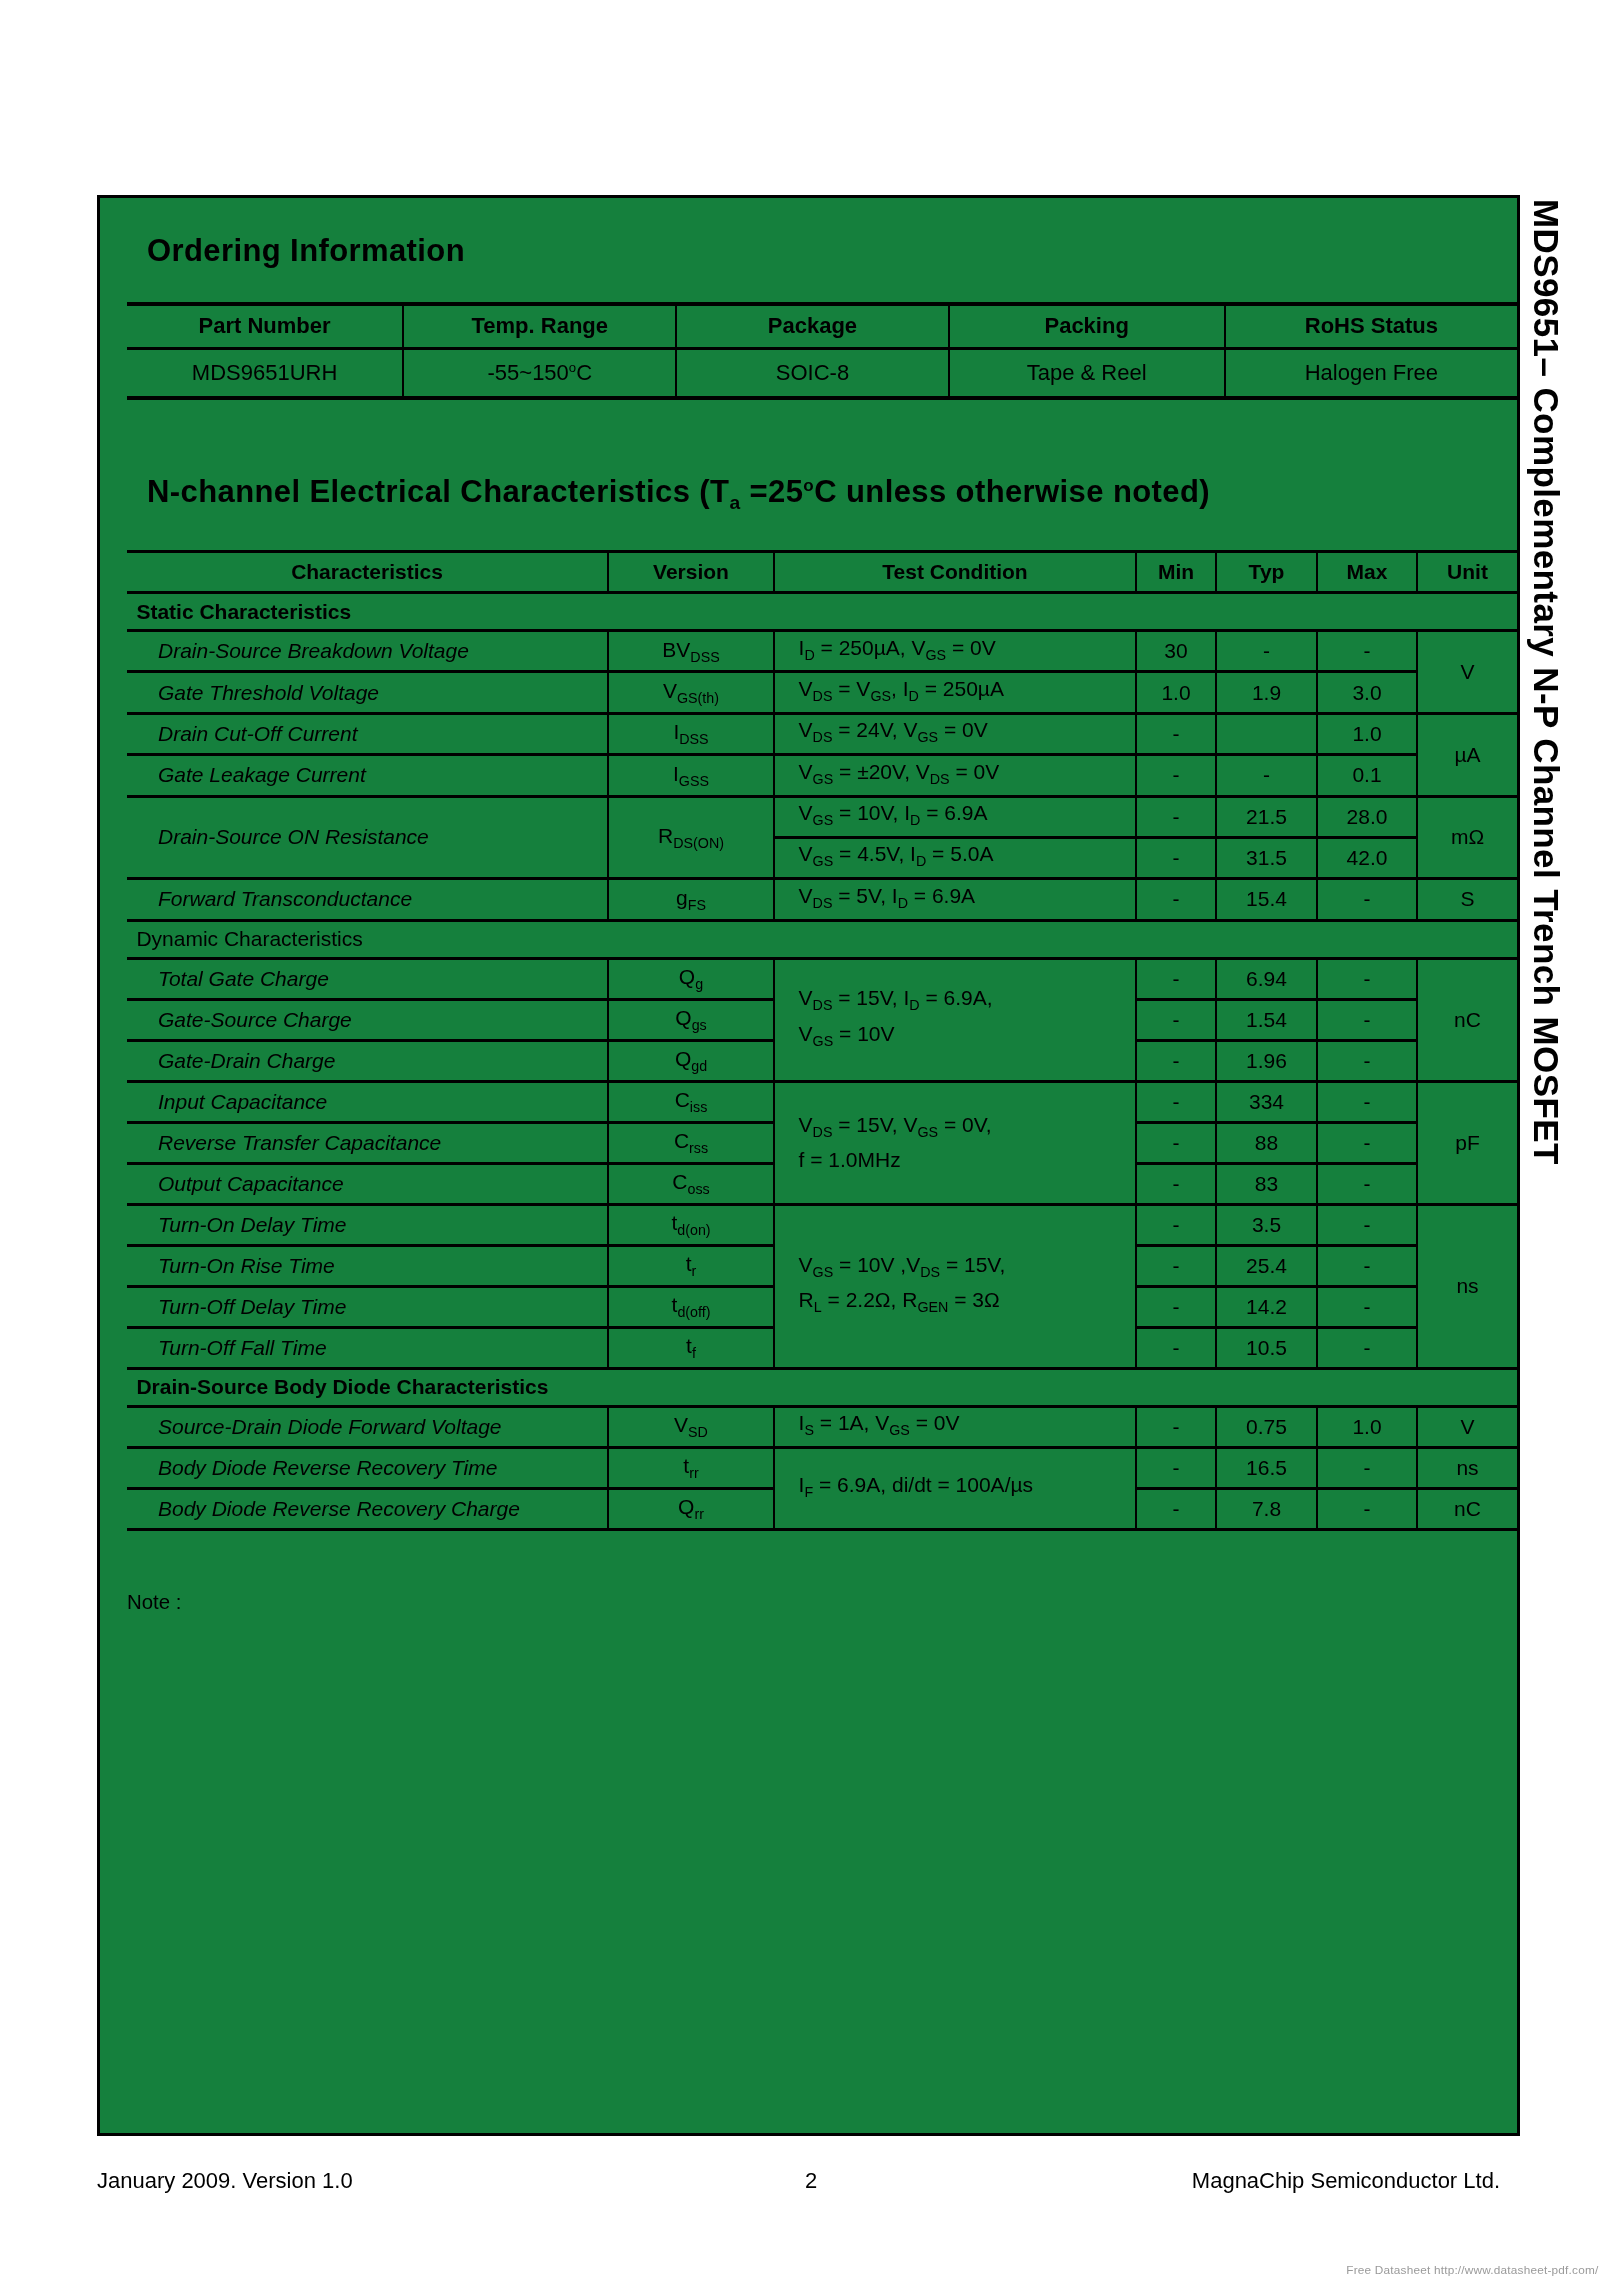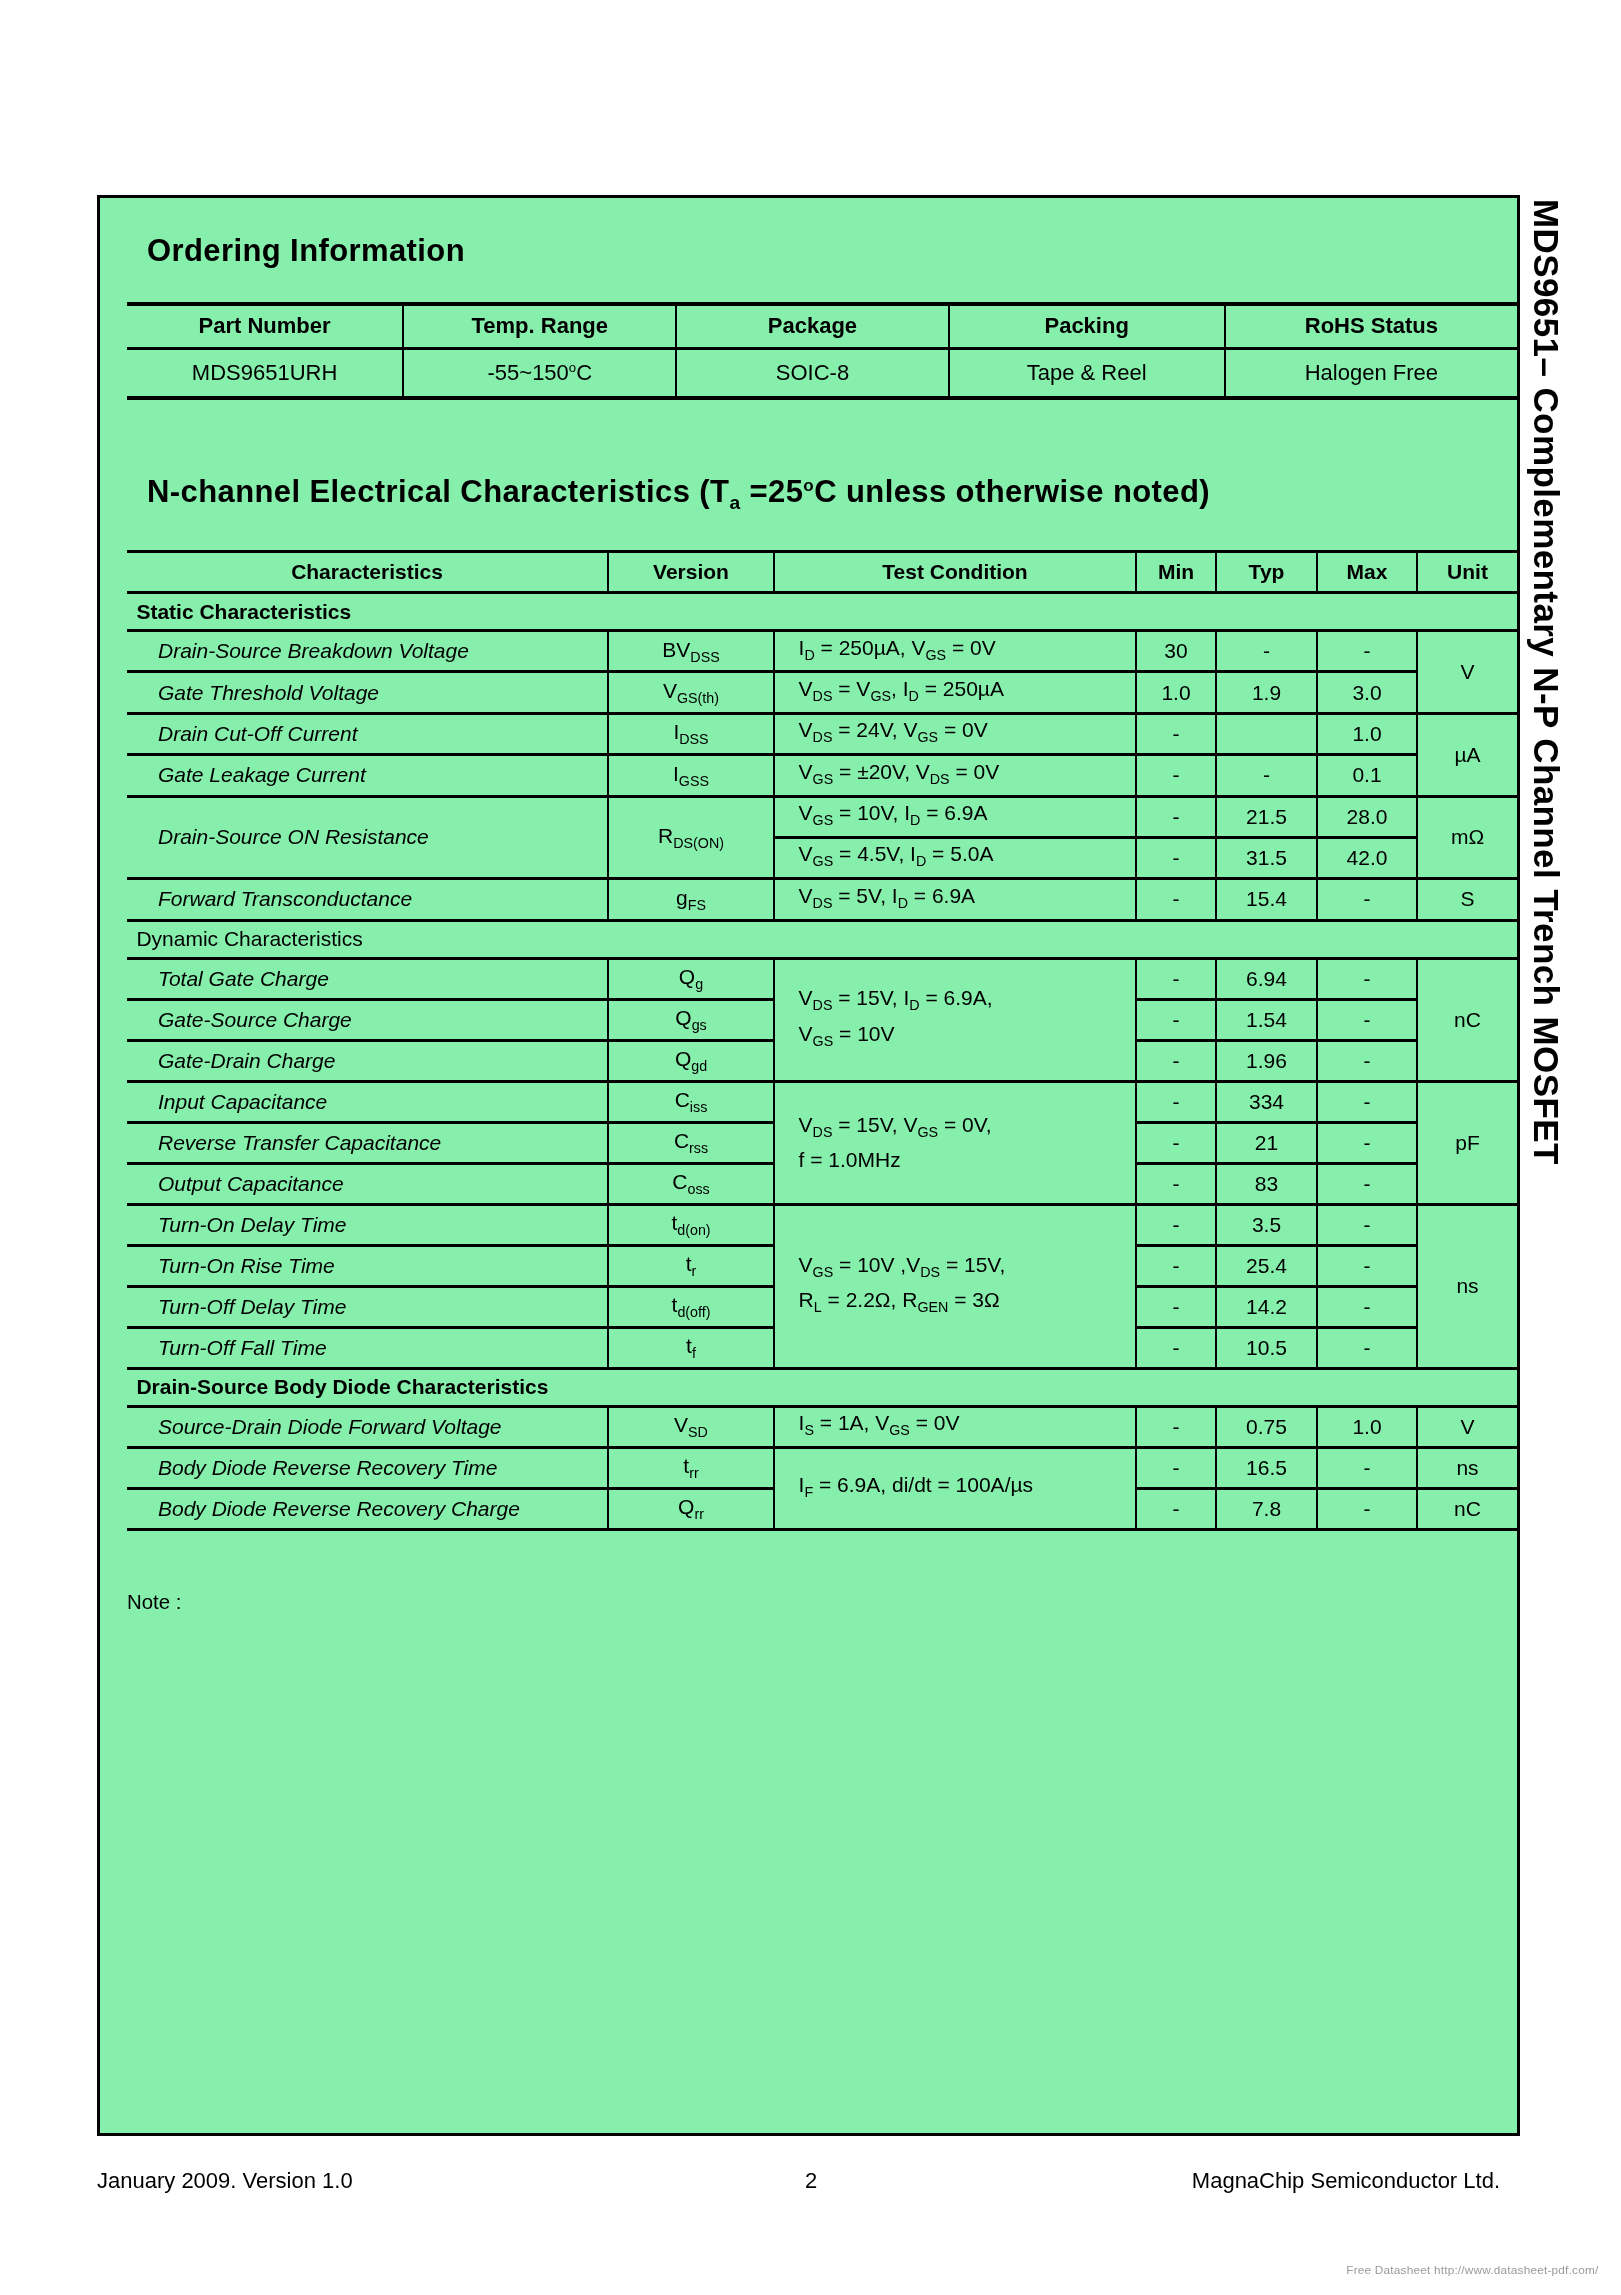--- a/index.html
+++ b/index.html
@@ -4,21 +4,21 @@
 <style>
   * { margin:0; padding:0; box-sizing:border-box; }
   html,body { background:#e8e8e8; }
   .page {
     position:relative; width:1622px; height:2295px; background:#ffffff;
     font-family:"Liberation Sans", sans-serif; color:#000; overflow:hidden;
     margin:0 auto;
   }
   .content-box {
     position:absolute; left:97px; top:195px; width:1423px; height:1941px;
-    border:3.1px solid #000; background:#86efac;
+    border:3.1px solid #000; background:#15803d;
   }
   .sec-title { position:absolute; font-size:31px; font-weight:bold; letter-spacing:0.4px; }
   .ordering-title { left:47px; top:35px; }
   .elec-title { left:47px; top:276px; }
   .sec-title sub { font-size:62%; }
   .sec-title sup { font-size:55%; }
 
   table { border-collapse:collapse; table-layout:fixed; }
 
   
@@ -240,21 +240,21 @@
           <td class="ccond" rowspan="3">V<sub>DS</sub> = 15V, V<sub>GS</sub> = 0V,<br>f = 1.0MHz</td>
           <td class="cmin">-</td>
           <td class="ctyp">334</td>
           <td class="cmax">-</td>
           <td class="cunit" rowspan="3">pF</td>
         </tr>
         <tr>
           <td class="cchar">Reverse Transfer Capacitance</td>
           <td class="csym">C<sub>rss</sub></td>
           <td class="cmin">-</td>
-          <td class="ctyp">21</td>
+          <td class="ctyp">88</td>
           <td class="cmax">-</td>
         </tr>
         <tr>
           <td class="cchar">Output Capacitance</td>
           <td class="csym">C<sub>oss</sub></td>
           <td class="cmin">-</td>
           <td class="ctyp">83</td>
           <td class="cmax">-</td>
         </tr>
 

